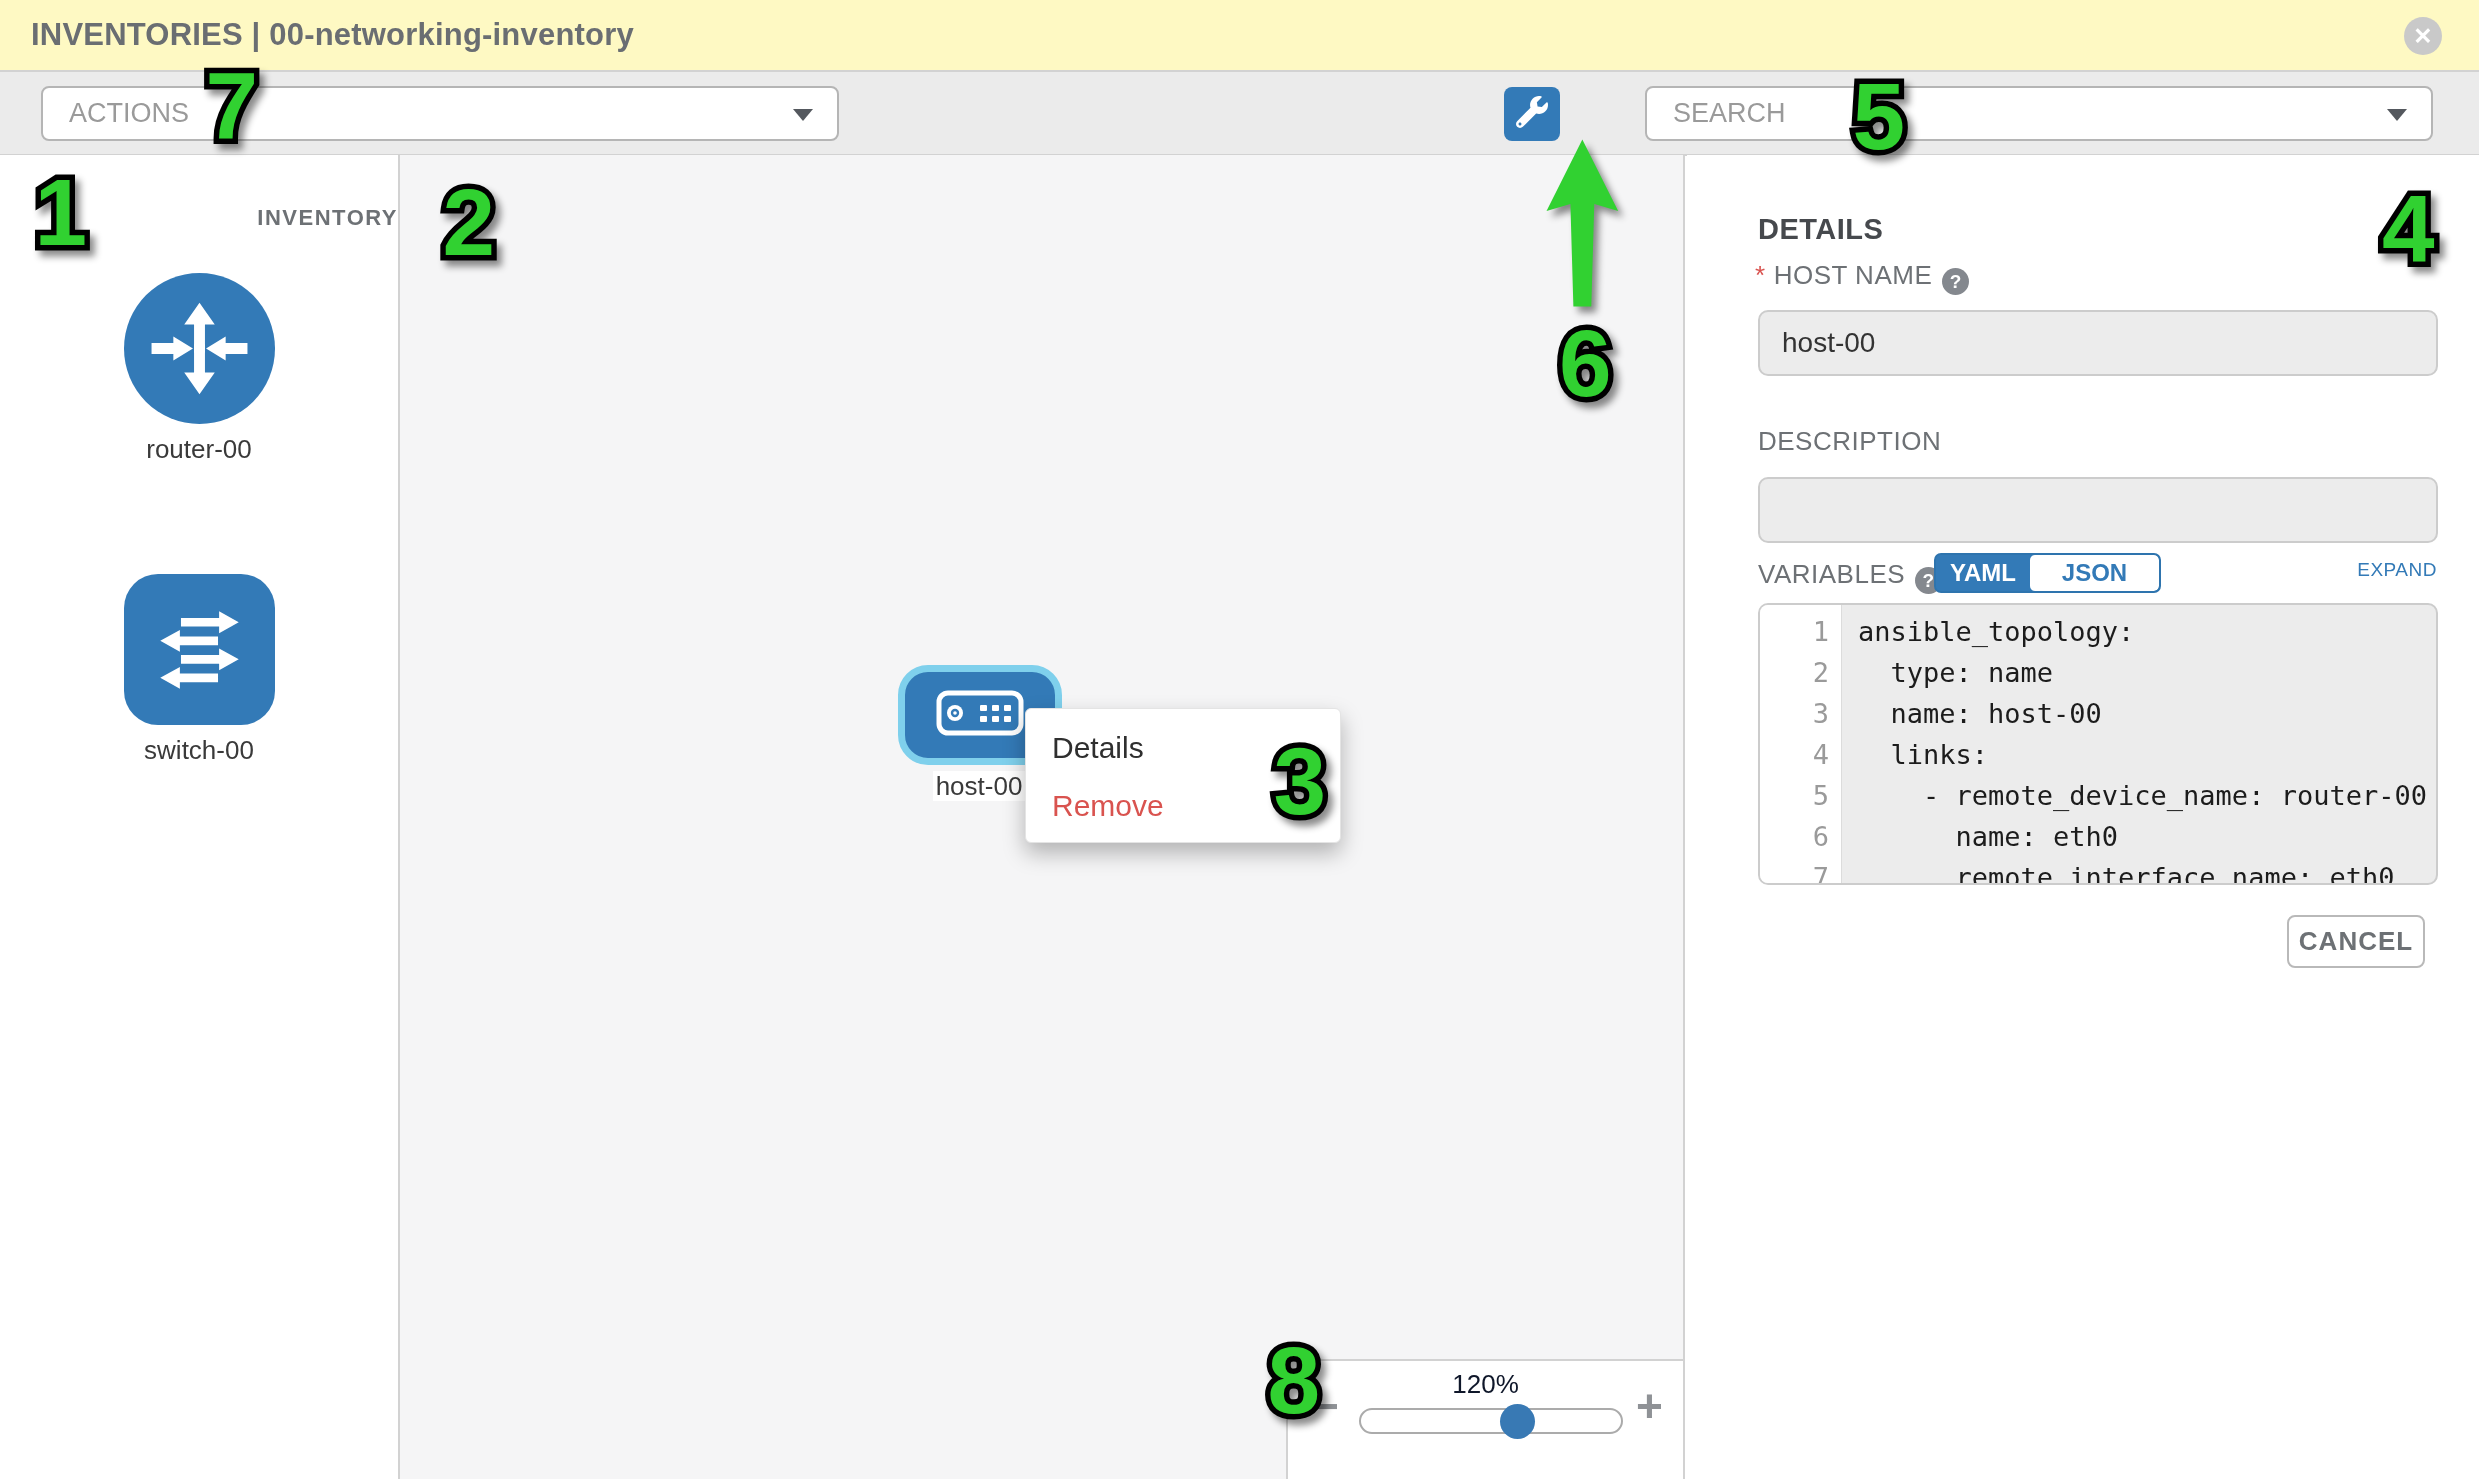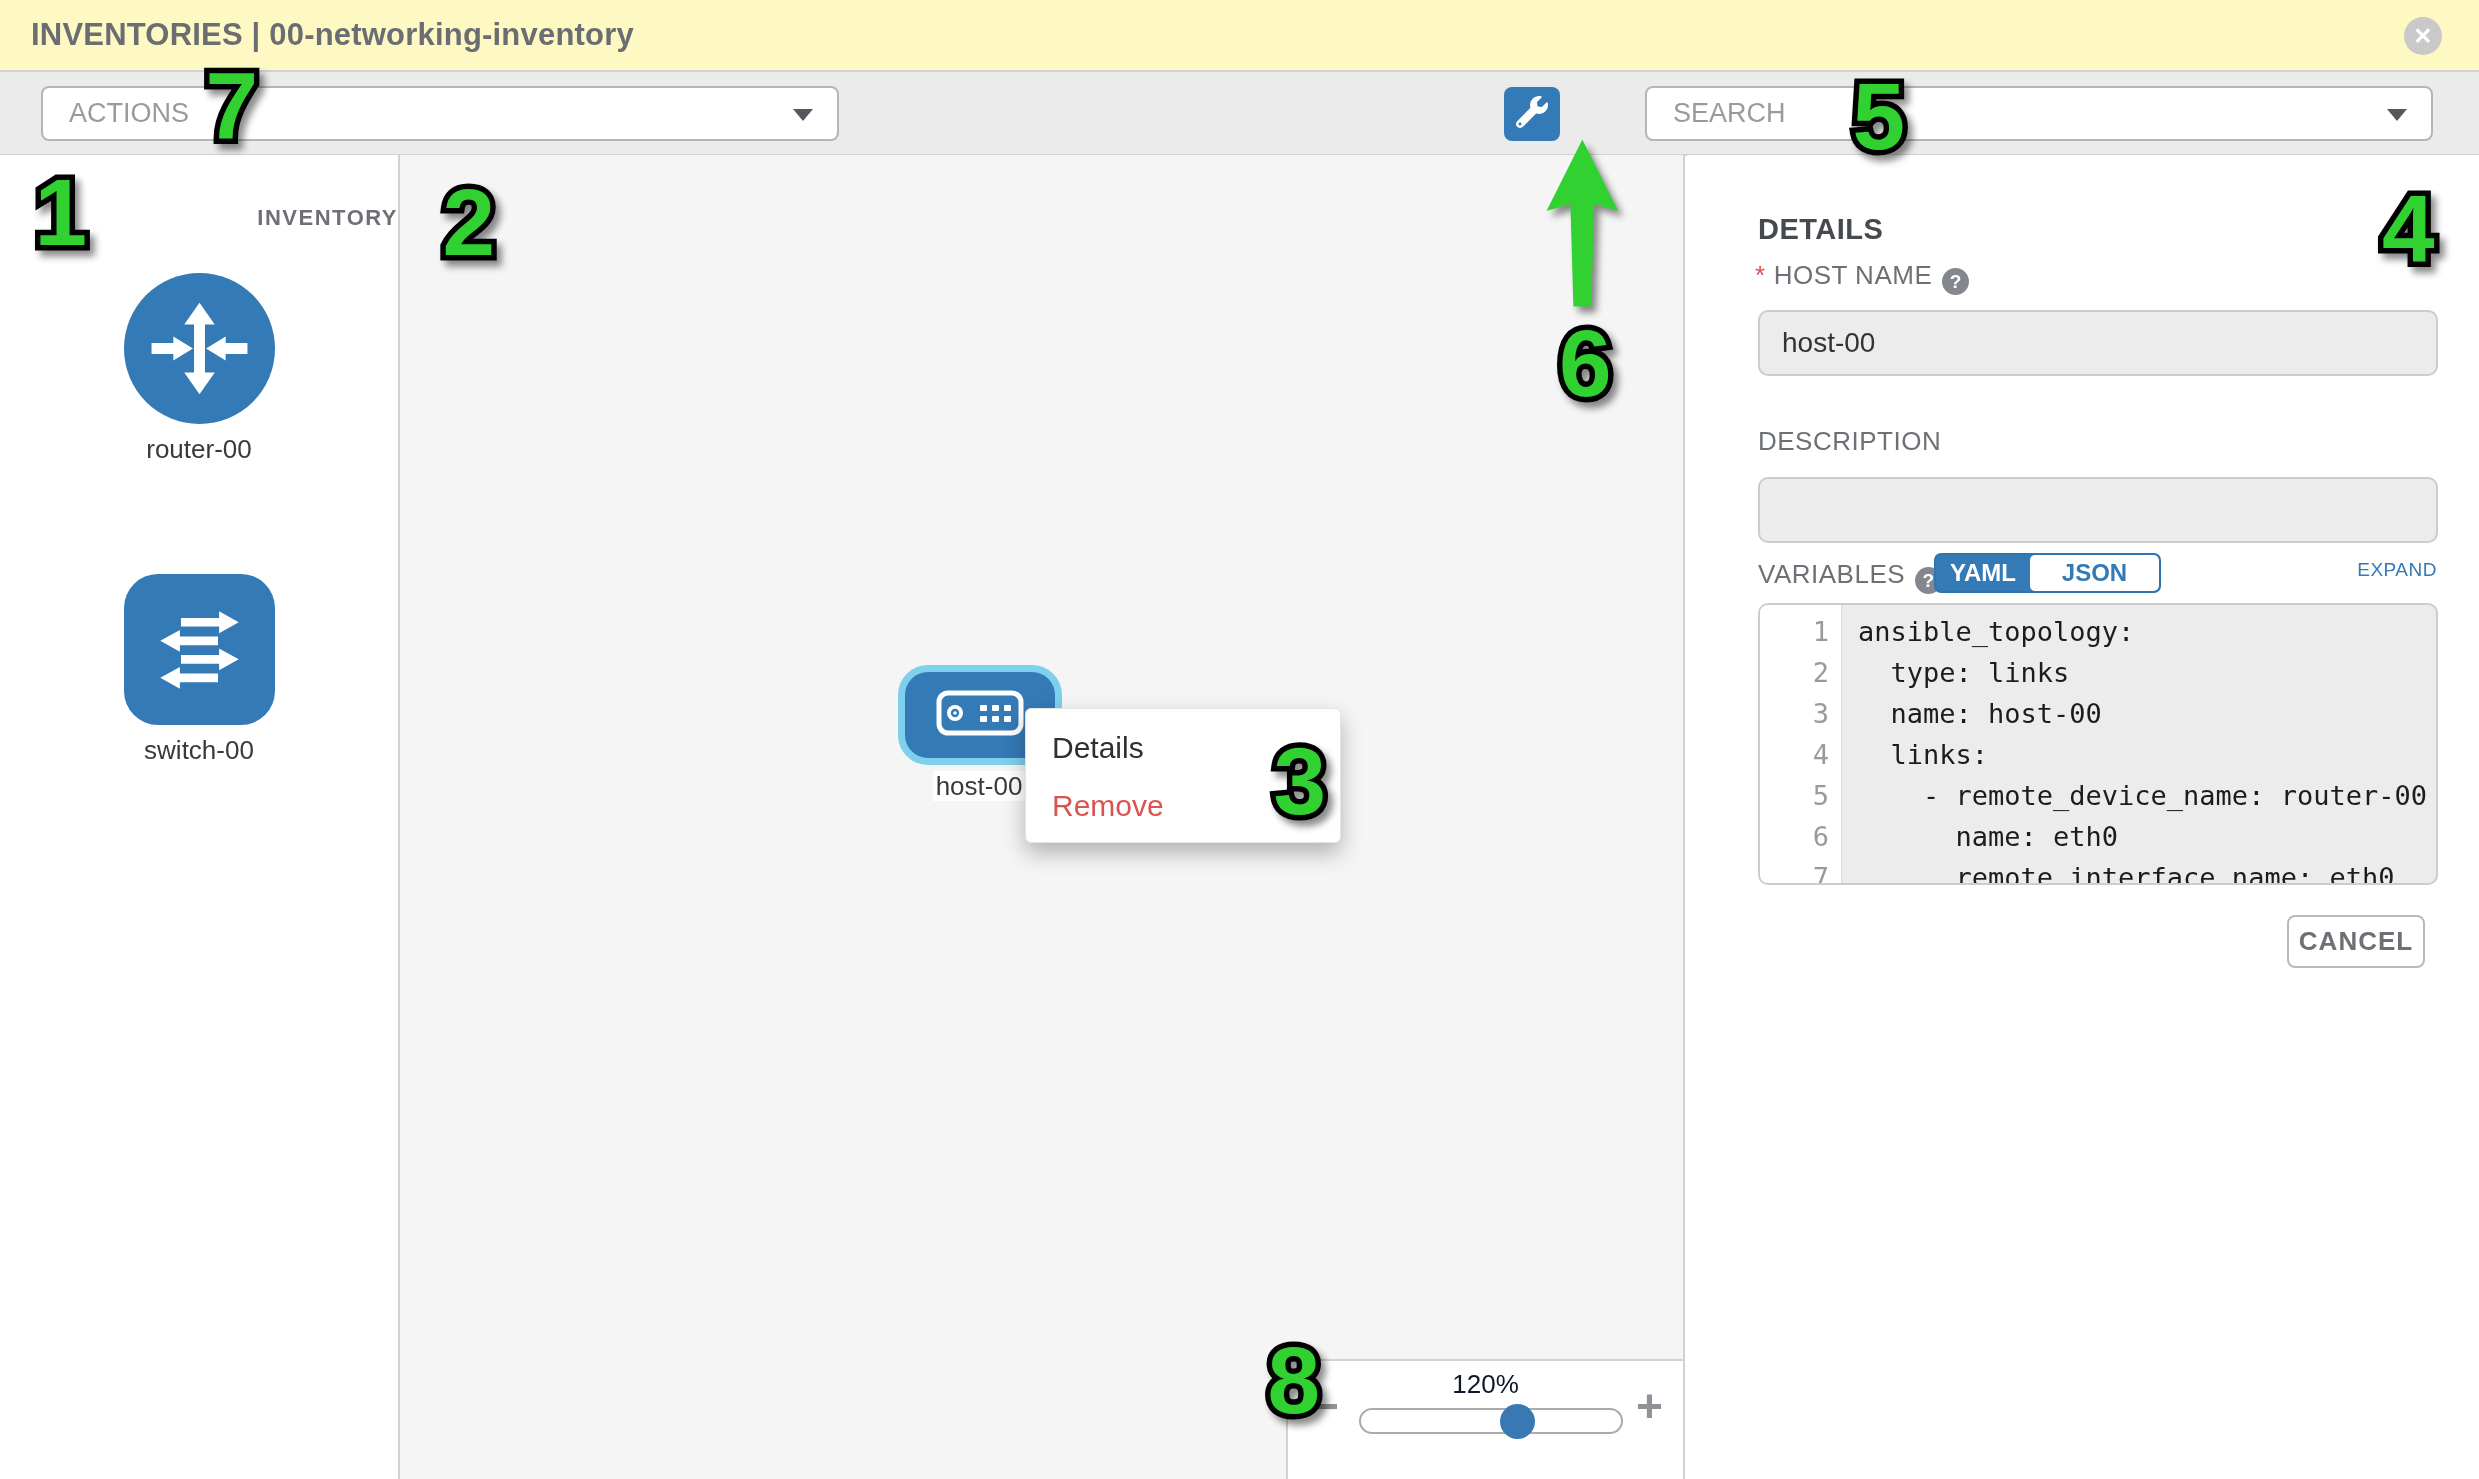--- a/index.html
+++ b/index.html
@@ -195,21 +195,21 @@
 
     <div class="code-editor">
       <div class="gutter-bg"></div>
       <div class="code-lines">
         <div class="code-row">
             <span class="ln">1</span>
             <span class="cl">ansible_topology:</span>
           </div>
         <div class="code-row">
             <span class="ln">2</span>
-            <span class="cl">  type: links</span>
+            <span class="cl">  type: name</span>
           </div>
         <div class="code-row">
             <span class="ln">3</span>
             <span class="cl">  name: host-00</span>
           </div>
         <div class="code-row">
             <span class="ln">4</span>
             <span class="cl">  links:</span>
           </div>
         <div class="code-row">

